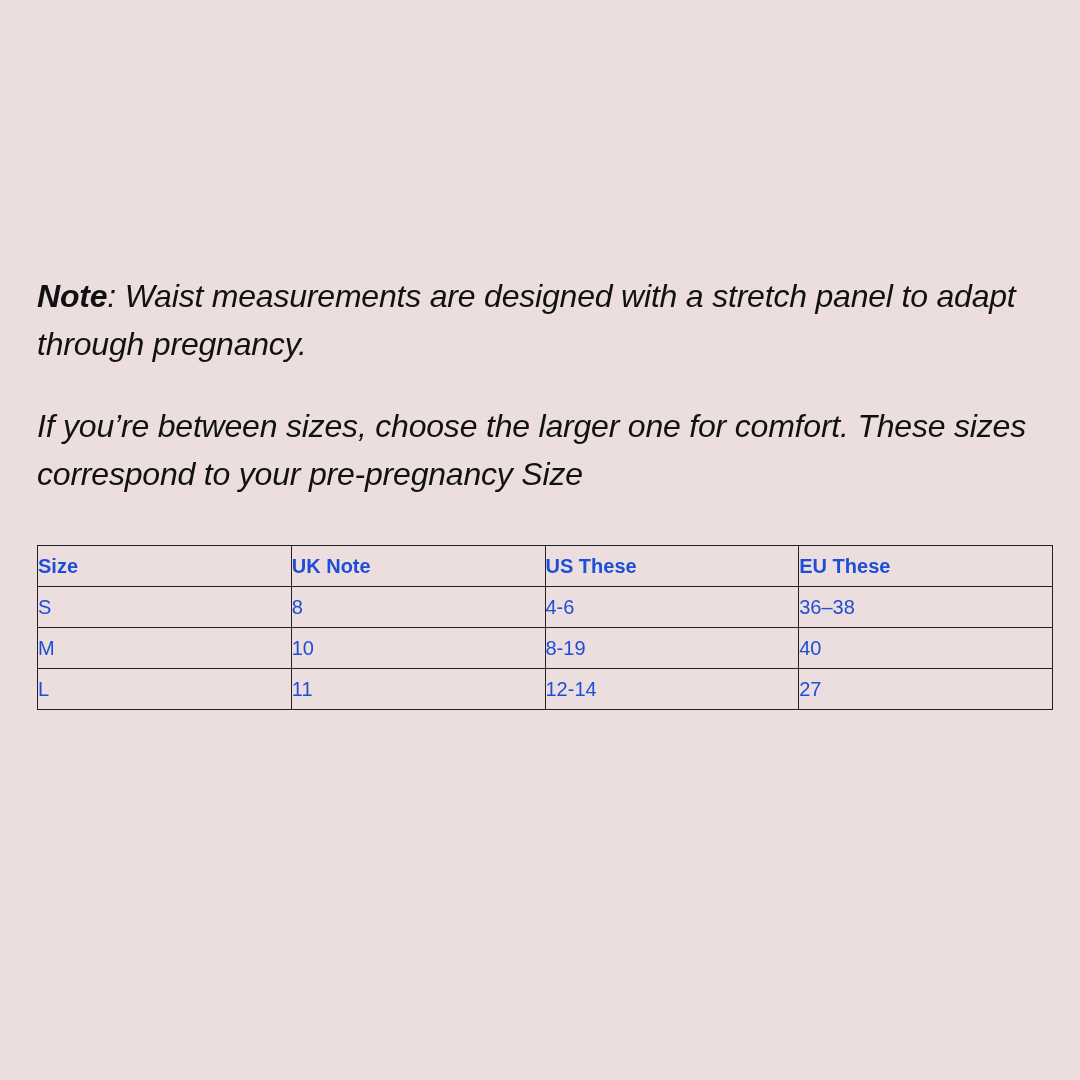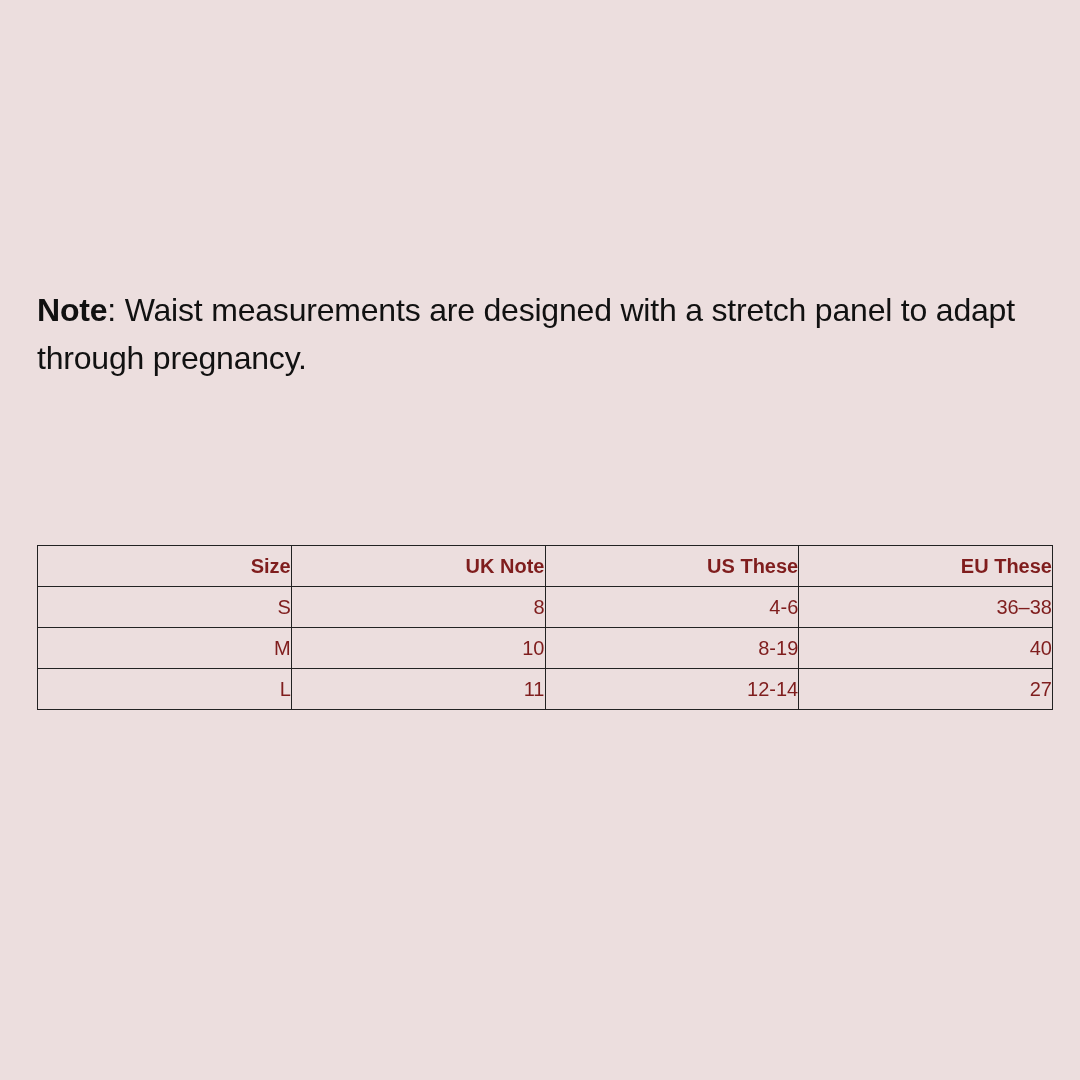--- a/index.html
+++ b/index.html
@@ -11,22 +11,23 @@
       height: 1080px;
       background: #ecdede;
       font-family: "Liberation Sans", "DejaVu Sans", sans-serif;
       color: #111111;
       position: relative;
       overflow: hidden;
     }
     .content {
       position: absolute;
       left: 37px;
-      top: 286px;
+      top: 272px;
       width: 1016px;
+      font-style: italic;
     }
     .para {
       font-size: 32px;
       line-height: 48px;
       margin: 0;
       letter-spacing: -0.2px;
     }
     .para b {
       font-weight: bold;
     }
@@ -39,35 +40,36 @@
       top: 545px;
       width: 1016px;
       border-collapse: collapse;
       table-layout: fixed;
     }
     table.size-table th,
     table.size-table td {
       border: 1.5px solid #222222;
       height: 40px;
       padding: 0;
-      text-align: right;
+      text-align: left;
       vertical-align: middle;
       font-size: 20px;
-      color: #7f1d1d;
+      color: #1d4ed8;
     }
     table.size-table th {
       font-weight: bold;
       font-size: 20px;
     }
   </style>
 </head>
 <body>
 
 <div class="content">
   <p class="para"><b>Note</b><span>: Waist measurements are designed with a stretch panel to adapt through pregnancy.</span></p>
+  <p class="para">If you’re between sizes, choose the larger one for comfort. These sizes correspond to your pre-pregnancy Size</p>
 </div>
 
 <table class="size-table">
   <thead>
     <tr>
       <th>Size</th>
       <th>UK Note</th>
       <th>US These</th>
       <th>EU These</th>
     </tr>

